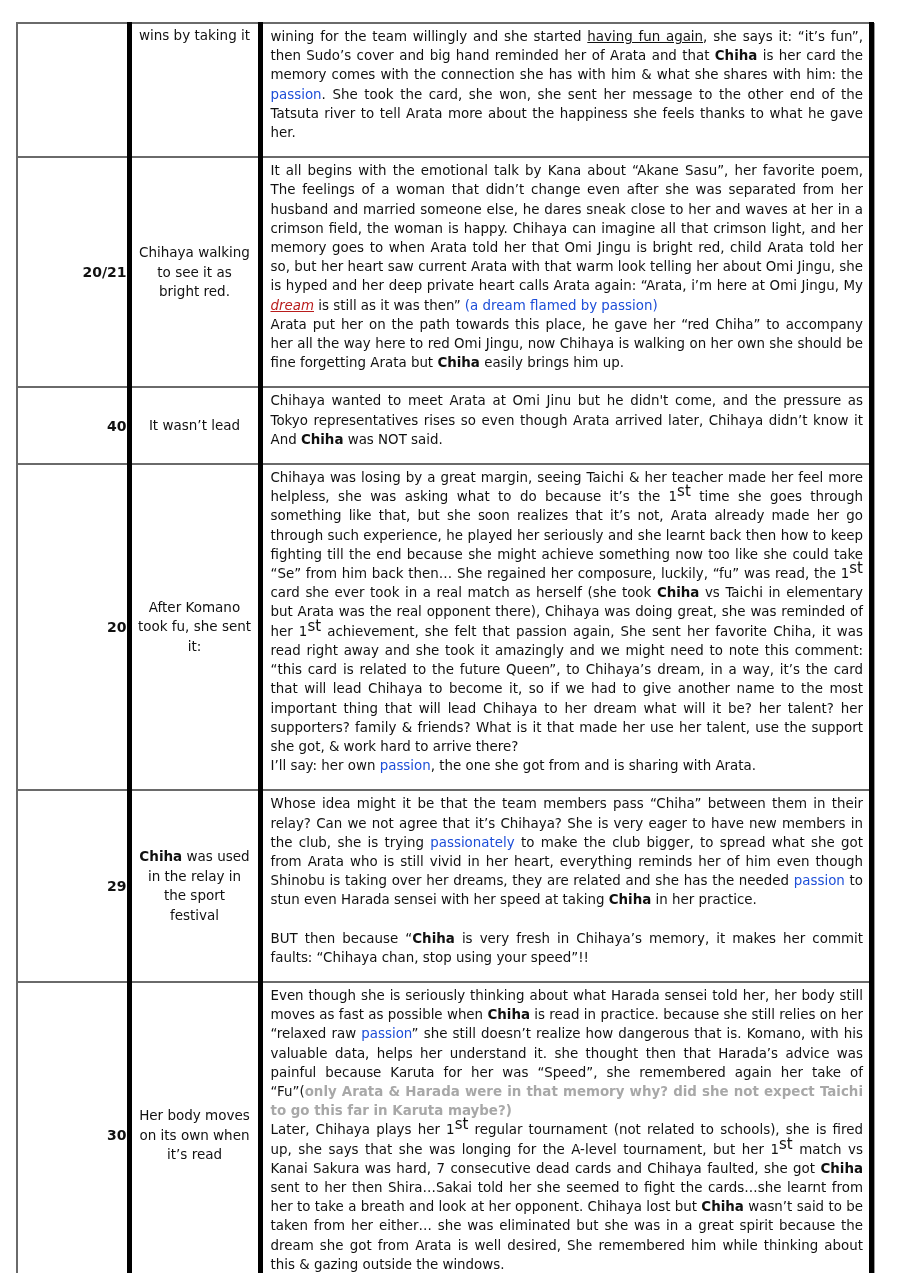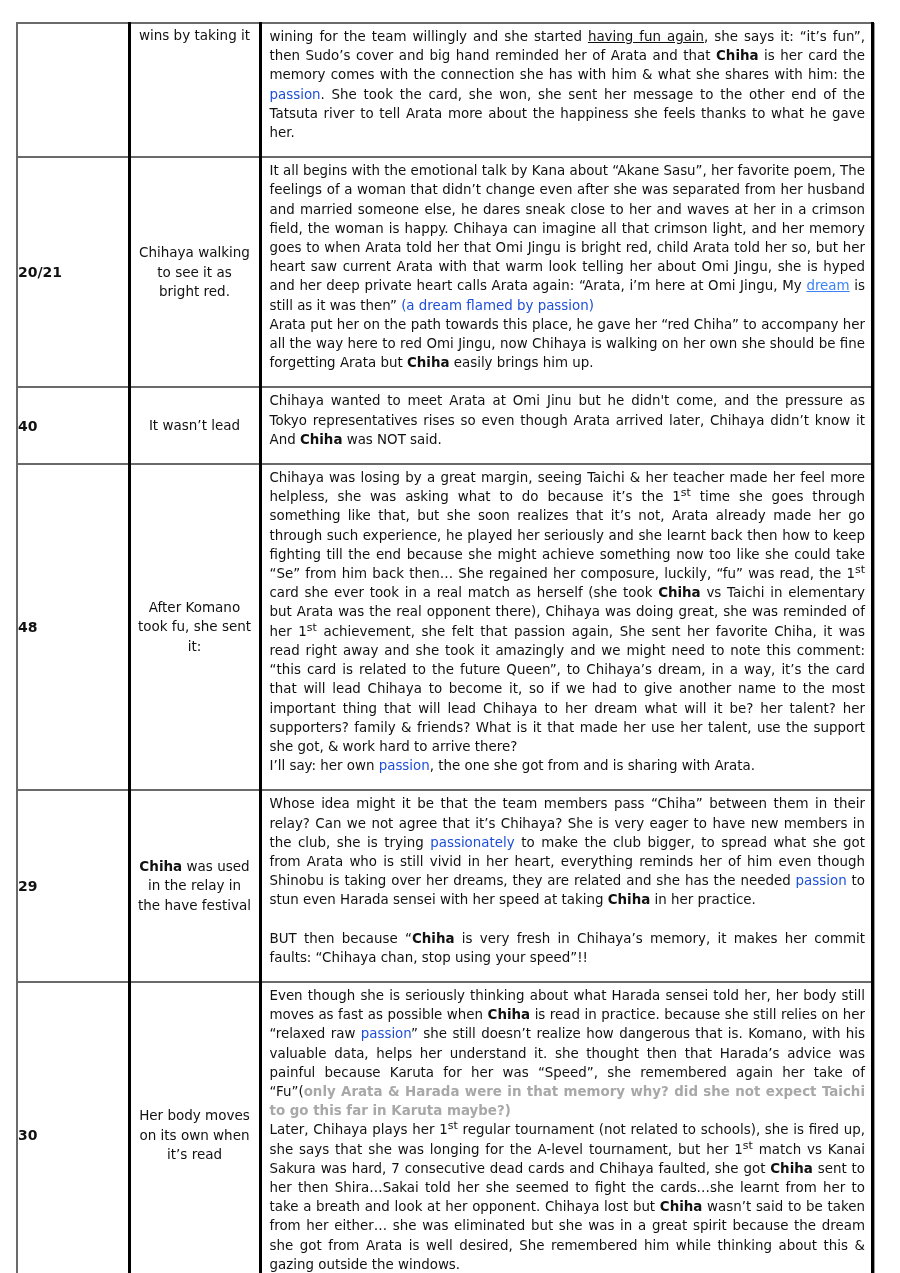--- a/index.html
+++ b/index.html
@@ -1,34 +1,34 @@
 <!DOCTYPE html>
 <html><head>
 <meta charset="utf-8">
 <style>
   html, body { margin: 0; padding: 0; background: #ffffff; }
   body { width: 900px; height: 1273px; position: relative; overflow: hidden;
          font-family: "DejaVu Sans", "Liberation Sans", sans-serif; color: #111; }
   table.doc { position: absolute; left: 16px; top: 22px; width: 858px;
               border-collapse: collapse; table-layout: fixed;
               border: 2px solid #6a6a6a; box-shadow: 1px 1px 0 #9a9a9a; }
-  table.doc td { border-left: 1px solid #7a7a7a; border-right: 3px solid #000000; vertical-align: middle; padding: 0; }
+  table.doc td { border-left: 1px solid #7a7a7a; border-right: 5px solid #000000; vertical-align: middle; padding: 0; }
   table.doc tr { border-top: 2px solid #6a6a6a; }
   table.doc tr:first-child { border-top: none; }
-  td.ep { width: 112px; text-align: left; font-weight: bold; font-size: 14px; }
+  td.ep { width: 112px; text-align: right; font-weight: bold; font-size: 14px; }
   td.title { width: 131px; text-align: center; font-size: 13.5px; line-height: 19.5px; padding: 0 6px !important; }
   td.body { vertical-align: top !important; padding: 3px 6px 14px 8px !important;
             font-size: 13.4px; line-height: 19.2px; text-align: justify; }
   td.title.top { vertical-align: top; padding-top: 2px !important; }
   .b { font-weight: bold; }
   .red { color: #1d4ed8; font-weight: normal; }
   .u { text-decoration: underline; }
-  .ured { color: #3b82f6; text-decoration: underline; }
+  .ured { color: #b91c1c; text-decoration: underline; font-style: italic; }
   .grey { color: #a8a8a8; font-weight: bold; }
-  sup { font-size: 11px; line-height: 0; vertical-align: super; }
+  sup { font-size: 15px; line-height: 0; vertical-align: super; }
   .gap { height: 19px; }
 </style>
 </head>
 <body>
 
 <table class="doc">
   <colgroup>
       <col style="width:112px">
       <col style="width:131px">
       <col>
@@ -43,27 +43,27 @@
       <td class="ep">20/21</td>
       <td class="title">Chihaya walking to see it as bright red.</td>
       <td class="body"><span>It all begins with the emotional talk by Kana about “Akane Sasu”, her favorite poem, The feelings of a woman that didn’t change even after she was separated from her husband and married someone else, he dares sneak close to her and waves at her in a crimson field, the woman is happy. Chihaya can imagine all that crimson light, and her memory goes to when Arata told her that Omi Jingu is bright red, child Arata told her so, but her heart saw current Arata with that warm look telling her about Omi Jingu, she is hyped and her deep private heart calls Arata again: “Arata, i’m here at Omi Jingu, My </span><span class="ured">dream</span><span> is still as it was then”  </span><span class="red">(a dream flamed by passion)</span><br><span>Arata put her on the path towards this place, he gave her “red Chiha” to accompany her all the way here to red Omi Jingu, now Chihaya is walking on her own she should be fine forgetting Arata but </span><span class="b">Chiha</span><span> easily brings him up.</span></td>
     </tr>
     <tr style="height:76px">
       <td class="ep">40</td>
       <td class="title">It wasn’t lead</td>
       <td class="body"><span>Chihaya wanted to meet Arata at Omi Jinu but he didn't come, and the pressure as Tokyo representatives rises so even though Arata arrived later, Chihaya didn’t know it And </span><span class="b">Chiha</span><span> was NOT said.</span></td>
     </tr>
     <tr style="height:318px">
-      <td class="ep">48</td>
+      <td class="ep">20</td>
       <td class="title">After Komano took fu, she sent it:</td>
       <td class="body"><span>Chihaya was losing by a great margin, seeing Taichi &amp; her teacher made her feel more helpless, she was asking what to do because it’s the 1</span><sup>st</sup><span> time she goes through something like that, but she soon realizes that it’s not, Arata already made her go through such experience, he played her seriously and she learnt back then how to keep fighting till the end because she might achieve something now too like she could take “Se” from him back then… She regained her composure, luckily, “fu” was read, the 1</span><sup>st</sup><span> card she ever took in a real match as herself (she took </span><span class="b">Chiha</span><span> vs Taichi in elementary but Arata was the real opponent there), Chihaya was doing great, she was reminded of her 1</span><sup>st</sup><span> achievement, she felt that passion again, She sent her favorite Chiha, it was read right away and she took it amazingly and we might need to note this comment: “this card is related to the future Queen”, to Chihaya’s dream, in a way, it’s the card that will lead Chihaya to become it, so if we had to give another name to the most important thing that will lead Chihaya to her dream what will it be? her talent? her supporters? family &amp; friends? What is it that made her use her talent, use the support she got, &amp; work hard to arrive there?</span><br><span>I’ll say: her own </span><span class="red">passion</span><span>, the one she got from and is sharing with Arata.</span></td>
     </tr>
     <tr style="height:182px">
       <td class="ep">29</td>
-      <td class="title"><span class="b">Chiha</span><span> was used in the relay in the have festival</span></td>
+      <td class="title"><span class="b">Chiha</span><span> was used in the relay in the sport festival</span></td>
       <td class="body"><span>Whose idea might it be that the team members pass “Chiha” between them in their relay? Can we not agree that it’s Chihaya? She is very eager to have new members in the club, she is trying </span><span class="red">passionately</span><span> to make the club bigger, to spread what she got from Arata who is still vivid in her heart, everything reminds her of him even though Shinobu is taking over her dreams, they are related and she has the needed </span><span class="red">passion</span><span> to stun even Harada sensei with her speed at taking </span><span class="b">Chiha</span><span> in her practice.</span><div class="gap"></div><span>BUT then because “</span><span class="b">Chiha</span><span> is very fresh in Chihaya’s memory, it makes her commit faults: “Chihaya chan, stop using your speed”!!</span></td>
     </tr>
     <tr style="height:306px">
       <td class="ep">30</td>
       <td class="title">Her body moves on its own when it’s read</td>
       <td class="body"><span>Even though she is seriously thinking about what Harada sensei told her, her body still moves as fast as possible when </span><span class="b">Chiha</span><span> is read in practice. because she still relies on her “relaxed raw </span><span class="red">passion</span><span>” she still doesn’t realize how dangerous that is. Komano, with his valuable data, helps her understand it. she thought then that Harada’s advice was painful because Karuta for her was “Speed”, she remembered again her take of “Fu”(</span><span class="grey">only Arata &amp; Harada were in that memory why? did she not expect Taichi to go this far in Karuta maybe?)</span><br><span>Later, Chihaya plays her 1</span><sup>st</sup><span> regular tournament (not related to schools), she is fired up, she says that she was longing for the A-level tournament, but her 1</span><sup>st</sup><span> match vs Kanai Sakura was hard, 7 consecutive dead cards and Chihaya faulted, she got </span><span class="b">Chiha</span><span> sent to her then Shira…Sakai told her she seemed to fight the cards…she learnt from her to take a breath and look at her opponent. Chihaya lost but </span><span class="b">Chiha</span><span> wasn’t said to be taken from her either… she was eliminated but she was in a great spirit because the dream she got from Arata is well desired, She remembered him while thinking about this &amp; gazing outside the windows.</span></td>
     </tr>
   </tbody>
 </table>
 

